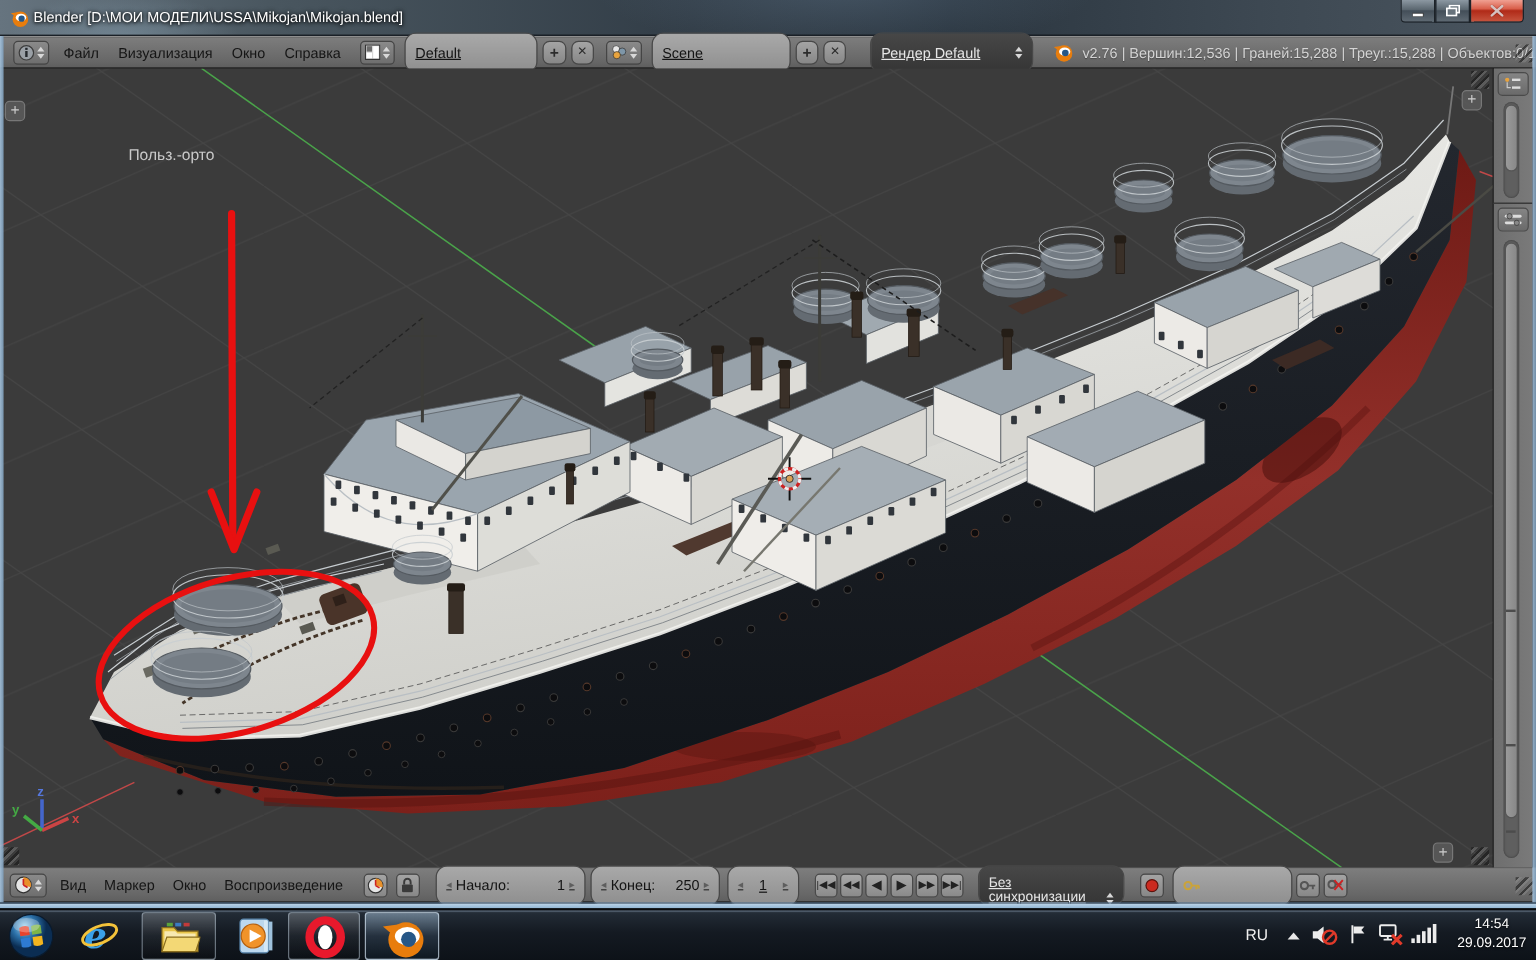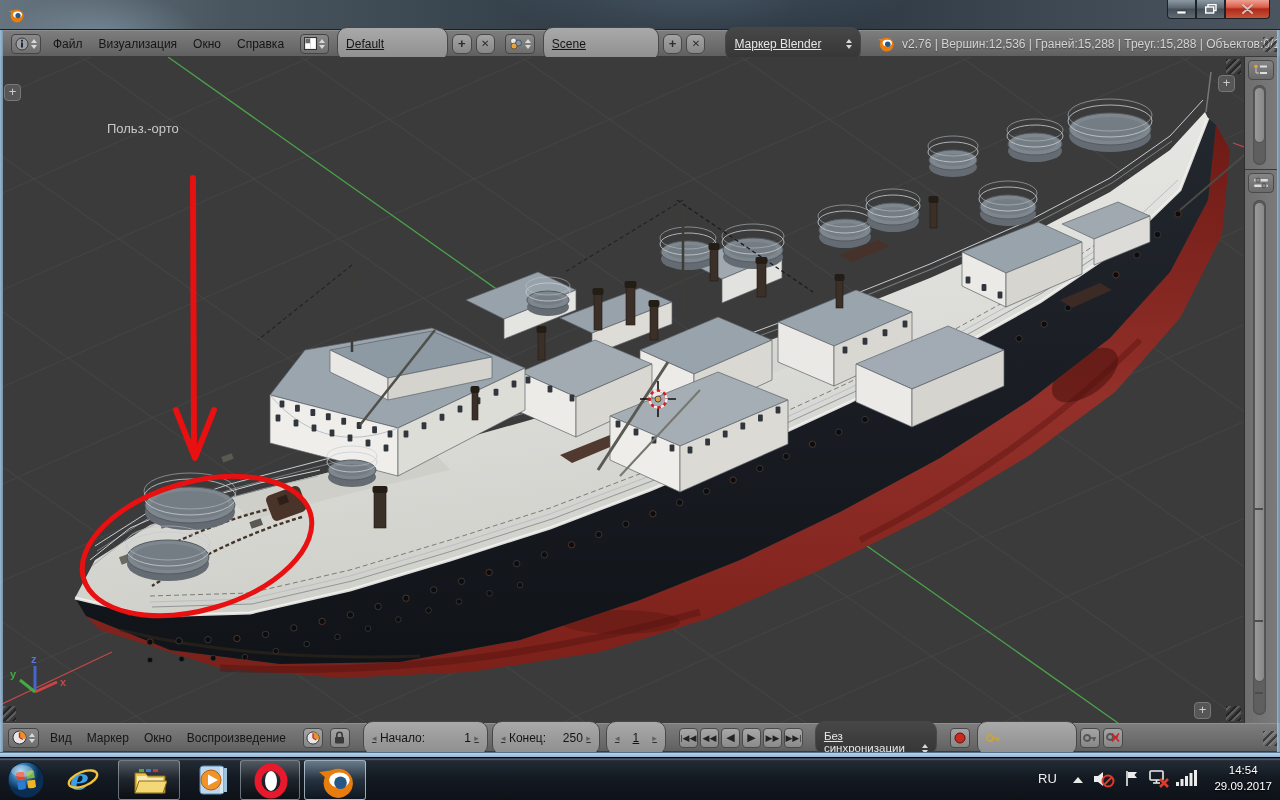--- a/index.html
+++ b/index.html
@@ -102,20 +102,21 @@
 
 <div id="screen">
 
   <div id="titlebar">
     <svg style="position:absolute;left:8px;top:7px" width="16" height="16" viewBox="0 0 16 16">
       <circle cx="9" cy="9" r="6.5" fill="#e87d0d"></circle>
       <path d="M1,4 L8,3 L5,7 Z" fill="#e87d0d"></path>
       <ellipse cx="9.5" cy="7.6" rx="4.4" ry="3.2" fill="#fff"></ellipse>
       <circle cx="10" cy="8.6" r="2.6" fill="#265787"></circle>
     </svg>
+    <span class="ttext">Blender [D:\МОИ МОДЕЛИ\USSA\Mikojan\Mikojan.blend]</span>
     <div id="winbtns">
       <div class="wbtn">
         <svg width="10" height="9">
             <rect x="0" y="6" width="9" height="3" fill="#fff" stroke="#222" stroke-width=".6"></rect>
           </svg>
       </div>
       <div class="wbtn">
         <svg width="12" height="10">
             <rect x="3" y="0.5" width="8" height="6" fill="none" stroke="#fff" stroke-width="1.4"></rect>
             <rect x="0.7" y="3" width="8" height="6" fill="#68737c" stroke="#fff" stroke-width="1.4"></rect>
@@ -185,21 +186,21 @@
         <span>Scene</span>
       </div>
       <div class="sq-btn" style="margin-left:-4px;">
           <span>+</span>
         </div>
       <div class="sq-btn" style="margin-left:-4px;">
           <span style="font-size:10px;">✕</span>
         </div>
 
       <div class="pill dark" style="width:140px; margin-left:12px; justify-content:space-between;">
-        <span>Маркер Blender</span>
+        <span>Рендер Default</span>
         <span class="updn">
             <i class="u"></i>
             <i class="d"></i>
           </span>
       </div>
 
       <svg width="18" height="17" viewBox="0 0 16 16" style="margin-left:8px;">
         <circle cx="9" cy="9" r="6.5" fill="#e87d0d"></circle>
         <path d="M1,4 L8,3 L5,7 Z" fill="#e87d0d"></path>
         <ellipse cx="9.5" cy="7.6" rx="4.4" ry="3.2" fill="#fff"></ellipse>

